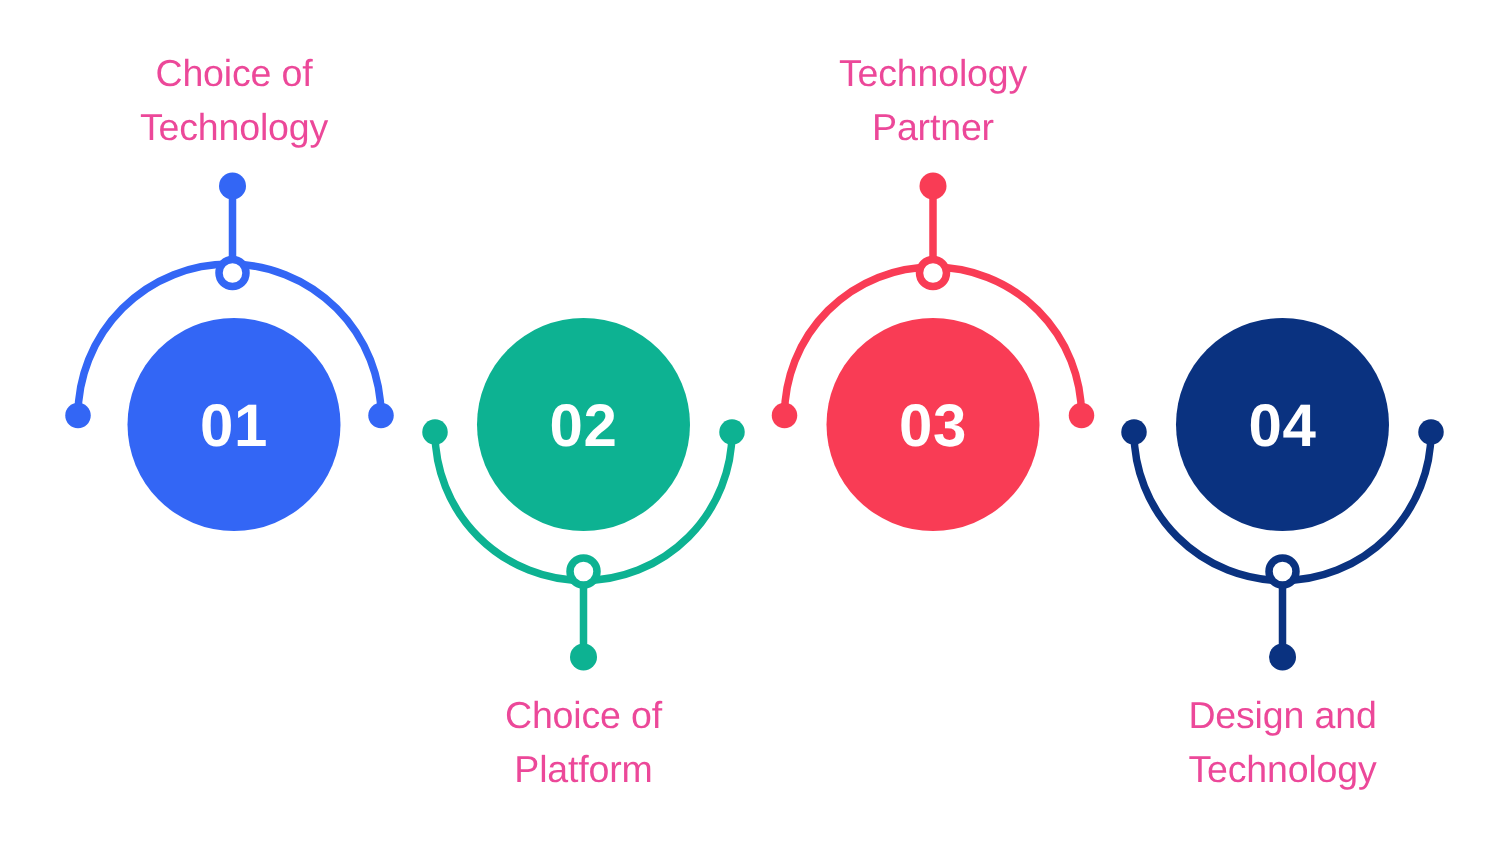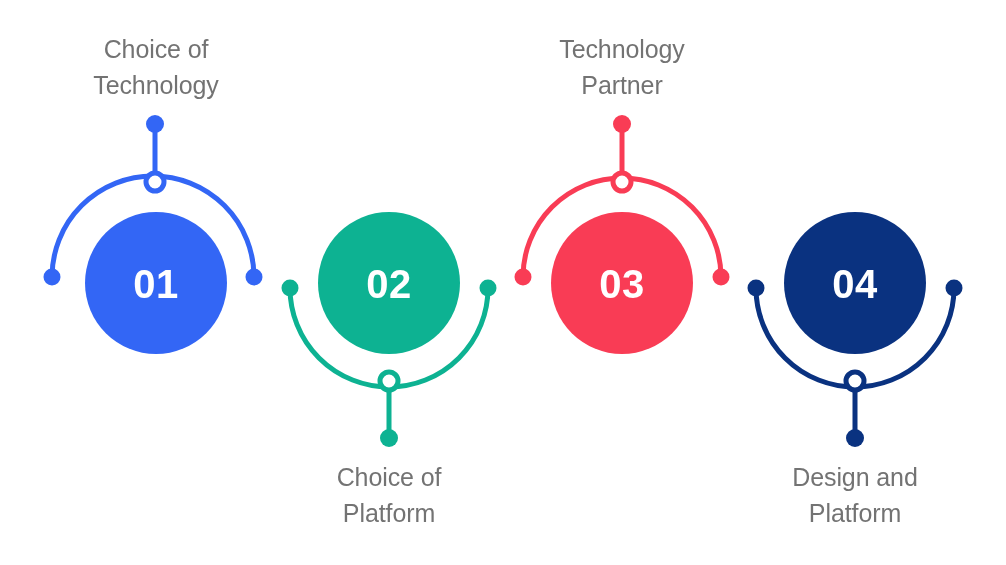--- a/index.html
+++ b/index.html
@@ -33,21 +33,21 @@
     font-size: 40px;
     fill: #ffffff;
     letter-spacing: 0.5px;
   }
   .step-label {
     position: absolute;
     text-align: center;
     font-family: "Liberation Sans", sans-serif;
     font-size: 25px;
     line-height: 1.42;
-    color: #737373;
+    color: #ec4899;
     font-weight: 400;
     white-space: pre-line;
     letter-spacing: -0.1px;
   }
   .label-above { width: 260px; }
   .label-below { width: 260px; }
 </style>
 </head>
 <body>
 
@@ -101,15 +101,15 @@
 
   </svg>
 
   <div class="step-label label-above" id="label-1" style="left: 26px; top: 32px;">Choice of
 Technology</div>
   <div class="step-label label-below" id="label-2" style="left: 259px; top: 460px;">Choice of
 Platform</div>
   <div class="step-label label-above" id="label-3" style="left: 492px; top: 32px;">Technology
 Partner</div>
   <div class="step-label label-below" id="label-4" style="left: 725px; top: 460px;">Design and
-Platform</div>
+Technology</div>
 
 </div>
 
 </body></html>

